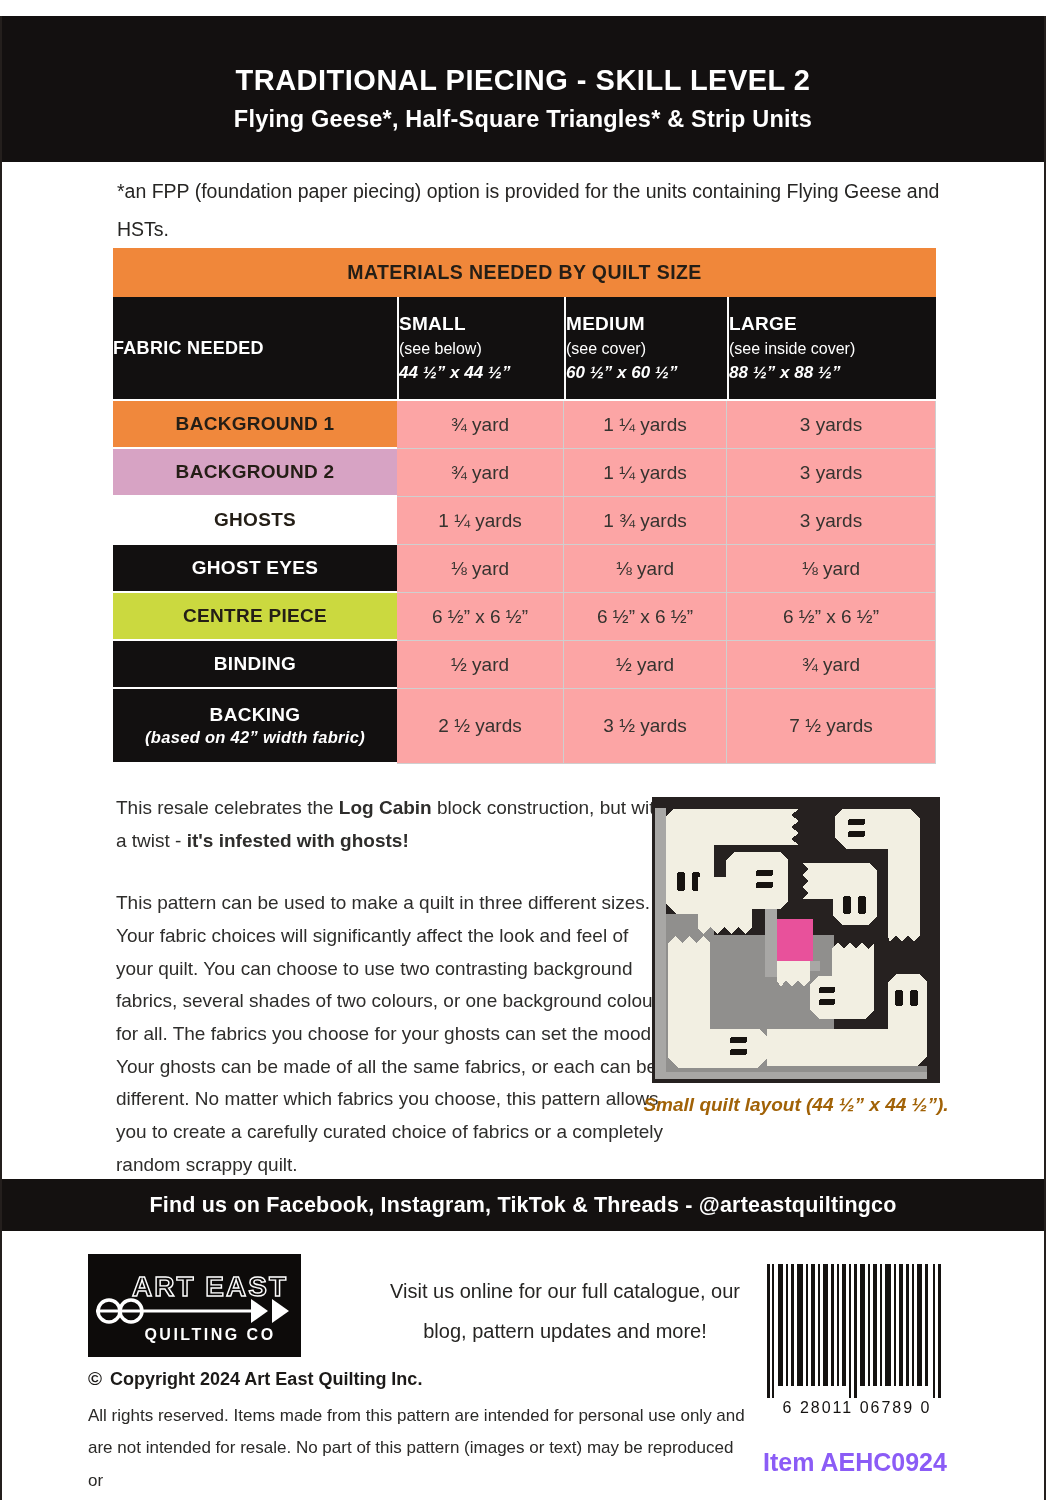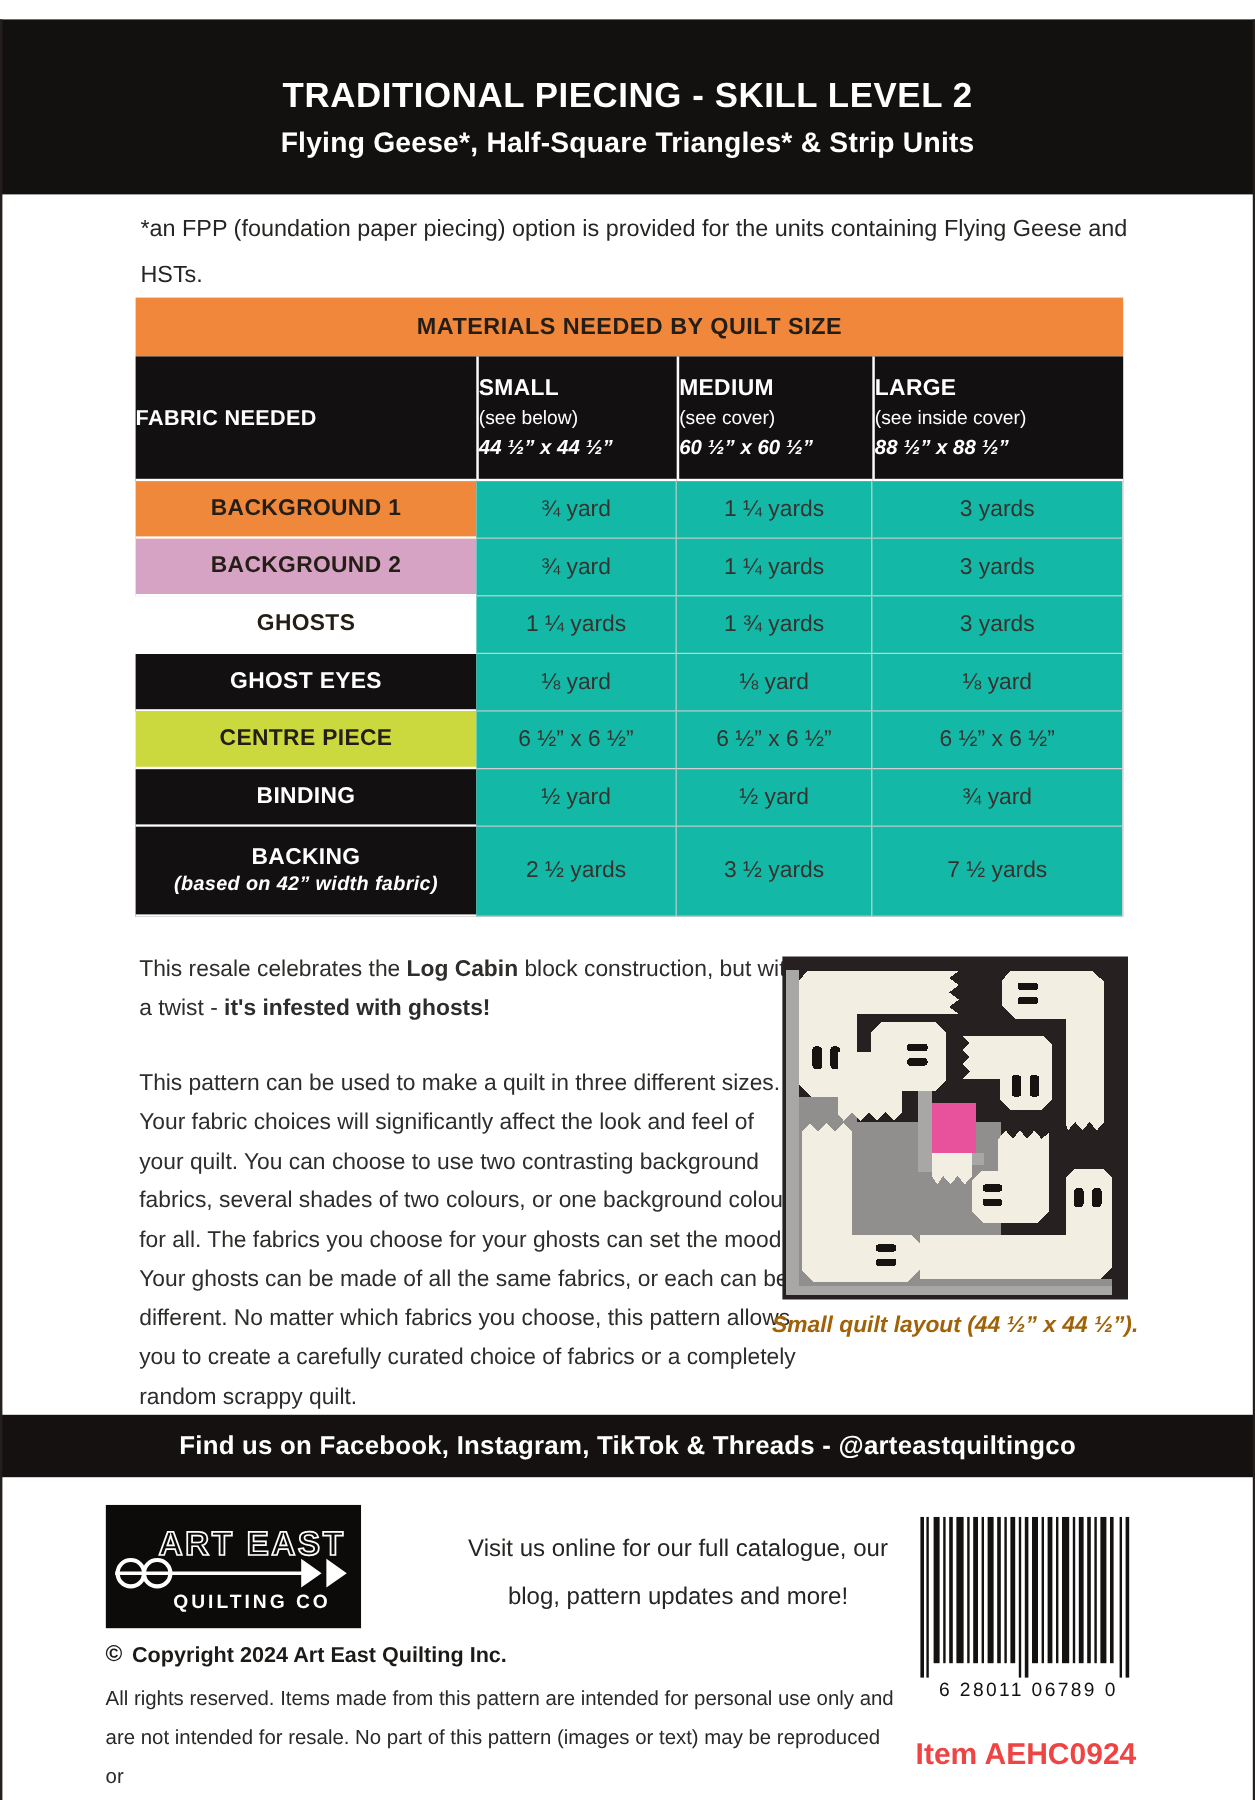--- a/index.html
+++ b/index.html
@@ -47,21 +47,21 @@
   .hc-sub  { font-size:16px; }
   .hc-size { font-weight:bold; font-style:italic; font-size:17px; }
   .label-cell {
     height:48px; display:flex; flex-direction:column; align-items:center; justify-content:center;
     font-weight:bold; font-size:19px; letter-spacing:0.3px; border-bottom:2px solid #fff;
     text-align:center;
   }
   .label-cell.tall { height:75px; }
   .label-sub { font-weight:bold; font-style:italic; font-size:16.5px; margin-top:2px; }
   .vcell {
-    background:#14b8a6; height:48px; display:flex; align-items:center; justify-content:center;
+    background:#fca5a5; height:48px; display:flex; align-items:center; justify-content:center;
     font-size:19px; color:#35332f; border-bottom:1.5px solid #cfcfcf; border-right:1.5px solid #cfcfcf;
   }
   .vcell.tall { height:75px; }
 
   
   .body-copy { position:absolute; left:116px; top:776px; width:552px; font-size:19px; line-height:1.72; color:#2e2d2b; }
   .body-copy p + p { margin-top:30px; }
   .body-copy b { font-weight:bold; }
 
   
@@ -87,21 +87,21 @@
   .barcode { position:absolute; left:763px; top:1248px; width:188px; height:152px; }
   .copyright {
     position:absolute; left:88px; top:1352px; font-weight:bold; font-size:18px; color:#1c1a18;
     display:flex; align-items:center; gap:8px;
   }
   .copyright .csym { font-size:19px; font-weight:bold; }
   .legal {
     position:absolute; left:88px; top:1384px; width:660px;
     font-size:17px; line-height:1.9; color:#2a2927;
   }
-  .item-code { position:absolute; left:763px; top:1432px; font-weight:bold; font-size:25px; color:#ef4444; }
+  .item-code { position:absolute; left:763px; top:1432px; font-weight:bold; font-size:25px; color:#8b5cf6; }
 </style>
 </head>
 <body>
 
 <div class="page">
   <div class="edge left"></div>
   <div class="edge right"></div>
 
   <div class="hdr">
     <div class="hdr-title">TRADITIONAL PIECING - SKILL LEVEL 2</div>

